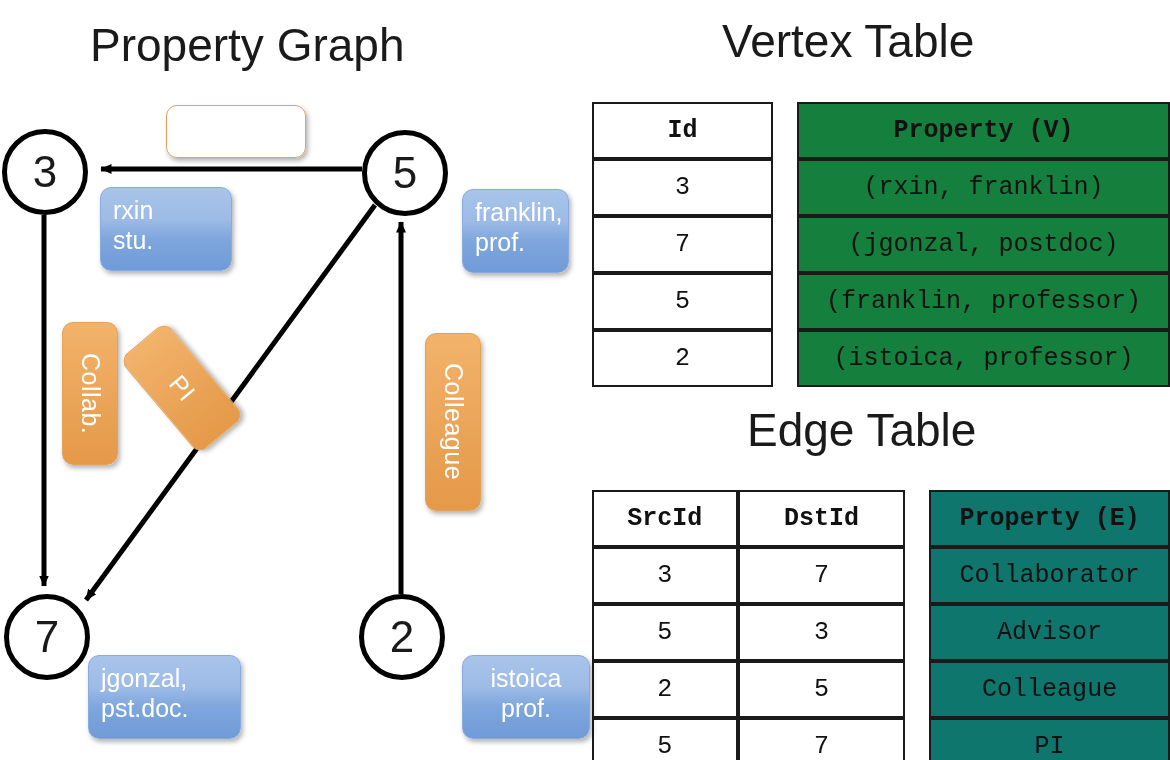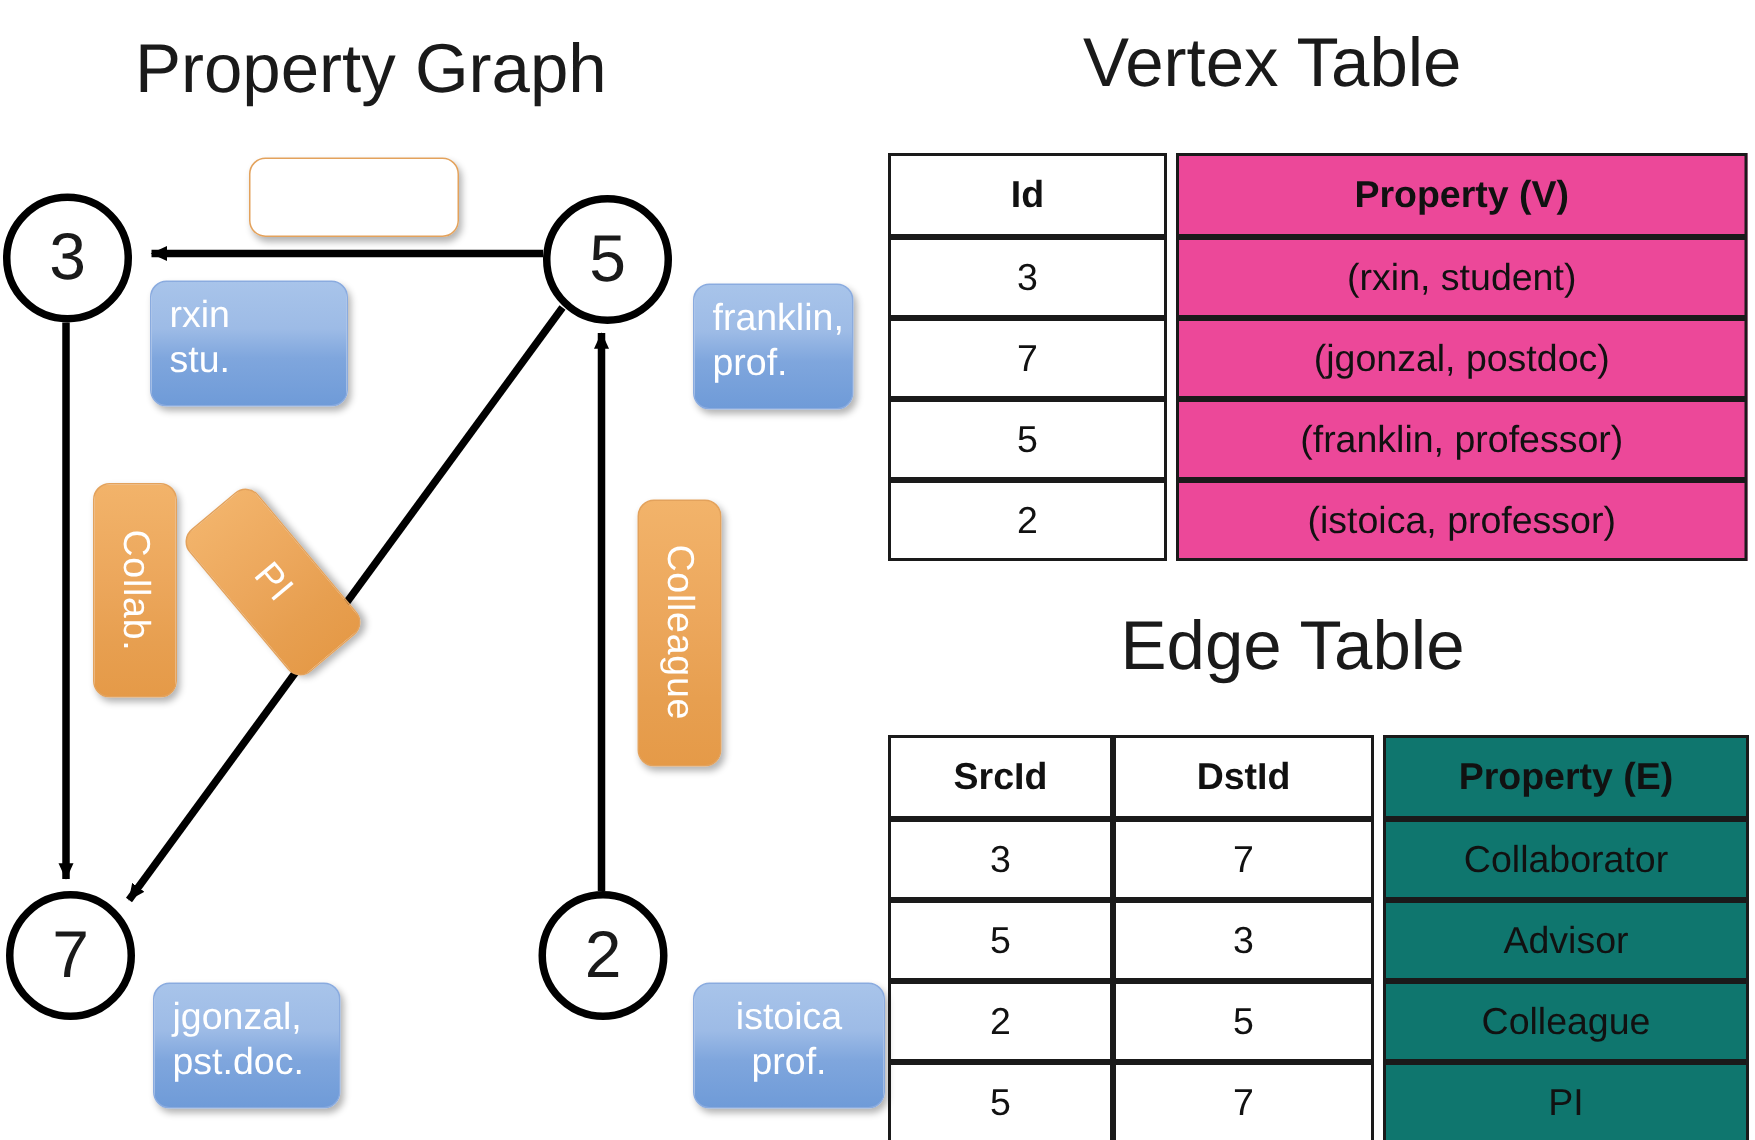--- a/index.html
+++ b/index.html
@@ -57,26 +57,26 @@
   .vert-text{
     writing-mode:vertical-rl;text-orientation:mixed;
     white-space:nowrap;letter-spacing:0.5px;
   }
 
   
   .tbl{position:absolute;border-collapse:separate;border-spacing:0;}
   .tbl td,.tbl th{
     border:2px solid #1a1a1a;
     font-size:25px;font-weight:400;color:#111;
-    text-align:center;padding:0;
+    text-align:center;padding:12px;
     box-sizing:border-box;
-    font-family:Liberation Sans, sans-serif;
+    font-family:Liberation Mono, monospace;
   }
   .tbl th{font-weight:700;}
-  .cell-blue{background:#ec4899;margin-left:36px;}
+  .cell-blue{background:#15803d;margin-left:36px;}
   .cell-orange{background:#0f766e;}
   .colgap{border:none !important;background:#fff !important;width:6px;padding:0;}
 </style>
 </head>
 <body>
 
 <div class="stage">
 
   <div class="title" id="title-property-graph">Property Graph</div>
   <div class="title" id="title-vertex-table">Vertex Table</div>
@@ -125,21 +125,21 @@
   <div class="vbox" id="vbox-rxin" style="left:64px;top:187px;width:132px;height:84px;">
     <div>rxin</div>
     <div>stu.</div>
   </div>
 
   <div class="vbox" id="vbox-franklin" style="left:426px;top:189px;width:107px;height:84px;">
     <div>franklin,</div>
     <div>prof.</div>
   </div>
 
-  <div class="vbox" id="vbox-jgonzal" style="left:66px;top:655px;width:125px;height:84px;">
+  <div class="vbox" id="vbox-jgonzal" style="left:52px;top:655px;width:153px;height:84px;">
     <div>jgonzal,</div>
     <div>pst.doc.</div>
   </div>
 
   <div class="vbox" id="vbox-istoica" style="left:426px;top:655px;width:128px;height:84px;text-align:center;">
     <div>istoica</div>
     <div>prof.</div>
   </div>
 
   <div class="node-circle" id="node-3" style="left:2px;top:129px;width:86px;height:86px;">
@@ -158,21 +158,21 @@
   <table class="tbl" id="vertex-table" style="left:592px;top:102px;">
     <tbody>
         <tr>
       <th style="width:186px;height:56px;">Id</th>
       <td class="colgap"></td>
       <th class="cell-blue" style="width:381px;height:56px;">Property (V)</th>
     </tr>
     <tr>
       <td style="height:54px;">3</td>
       <td class="colgap"></td>
-      <td class="cell-blue">(rxin, student)</td>
+      <td class="cell-blue">(rxin, franklin)</td>
     </tr>
     <tr>
       <td style="height:54px;">7</td>
       <td class="colgap"></td>
       <td class="cell-blue">(jgonzal, postdoc)</td>
     </tr>
     <tr>
       <td style="height:54px;">5</td>
       <td class="colgap"></td>
       <td class="cell-blue">(franklin, professor)</td>

